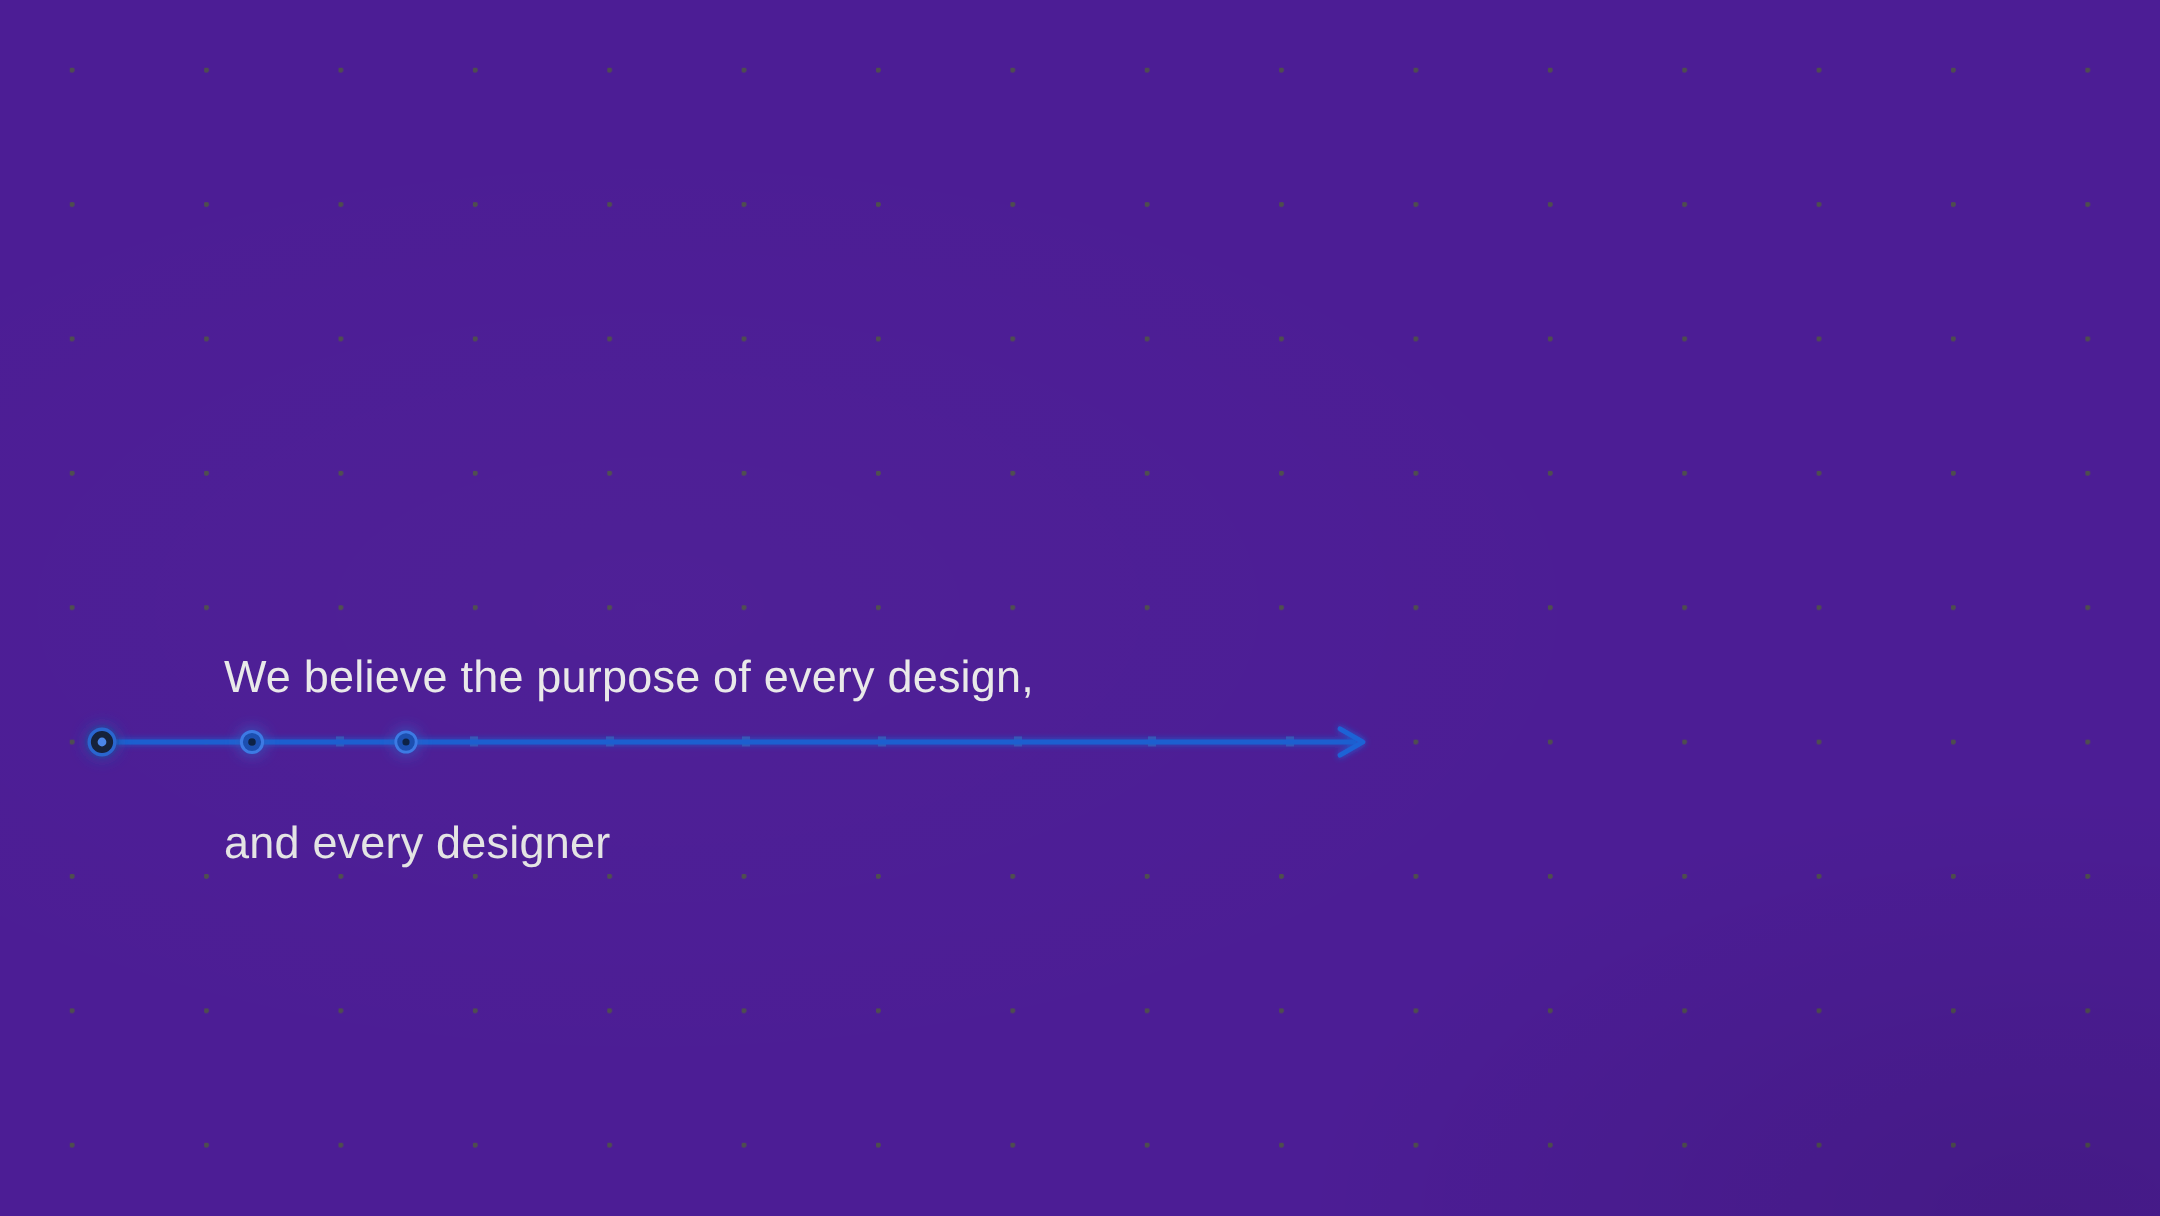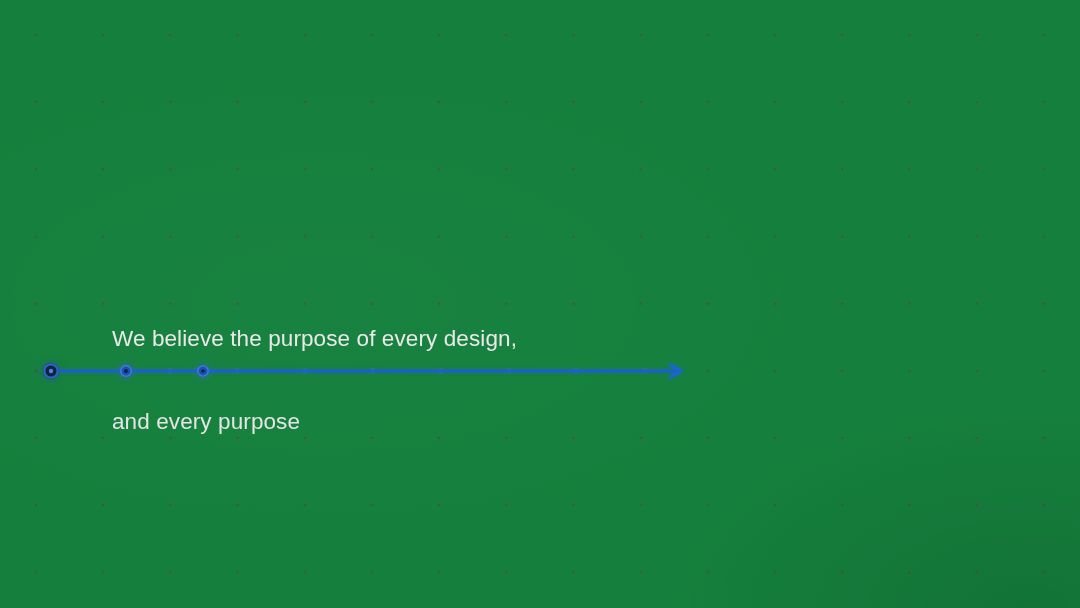--- a/index.html
+++ b/index.html
@@ -10,21 +10,21 @@
   body {
     font-family: "Liberation Sans", sans-serif;
     -webkit-font-smoothing: antialiased;
   }
 
   #slide {
     position: relative;
     width: 1080px;
     height: 608px;
     overflow: hidden;
-    background-color: #15803d;
+    background-color: #4c1d95;
   }
 
   
   .dot-grid {
     position: absolute;
     inset: 0;
     background-image:
       radial-gradient(circle at 1.1px 1.1px, #4e4e4e 1.05px, rgba(78,78,78,0) 1.6px);
     background-size: 67.2px 67.2px;
     background-position: 34.9px 33.9px;
@@ -70,21 +70,21 @@
 </head>
 <body>
 
 <div id="slide">
 
   <div class="dot-grid"></div>
   <div class="vignette"></div>
 
   <div class="headline">
     <span class="line line-1">We believe the purpose of every design,</span>
-    <span class="line line-2">and every purpose</span>
+    <span class="line line-2">and every designer</span>
   </div>
 
   <div class="timeline">
     <svg width="1080" height="54" viewBox="0 0 1080 54" xmlns="http://www.w3.org/2000/svg">
       <defs>
         <filter id="soft-glow" x="-320%" y="-320%" width="740%" height="740%">
           <feGaussianBlur stdDeviation="3.6" result="b"></feGaussianBlur>
           <feMerge>
             <feMergeNode in="b"></feMergeNode>
             <feMergeNode in="SourceGraphic"></feMergeNode>

